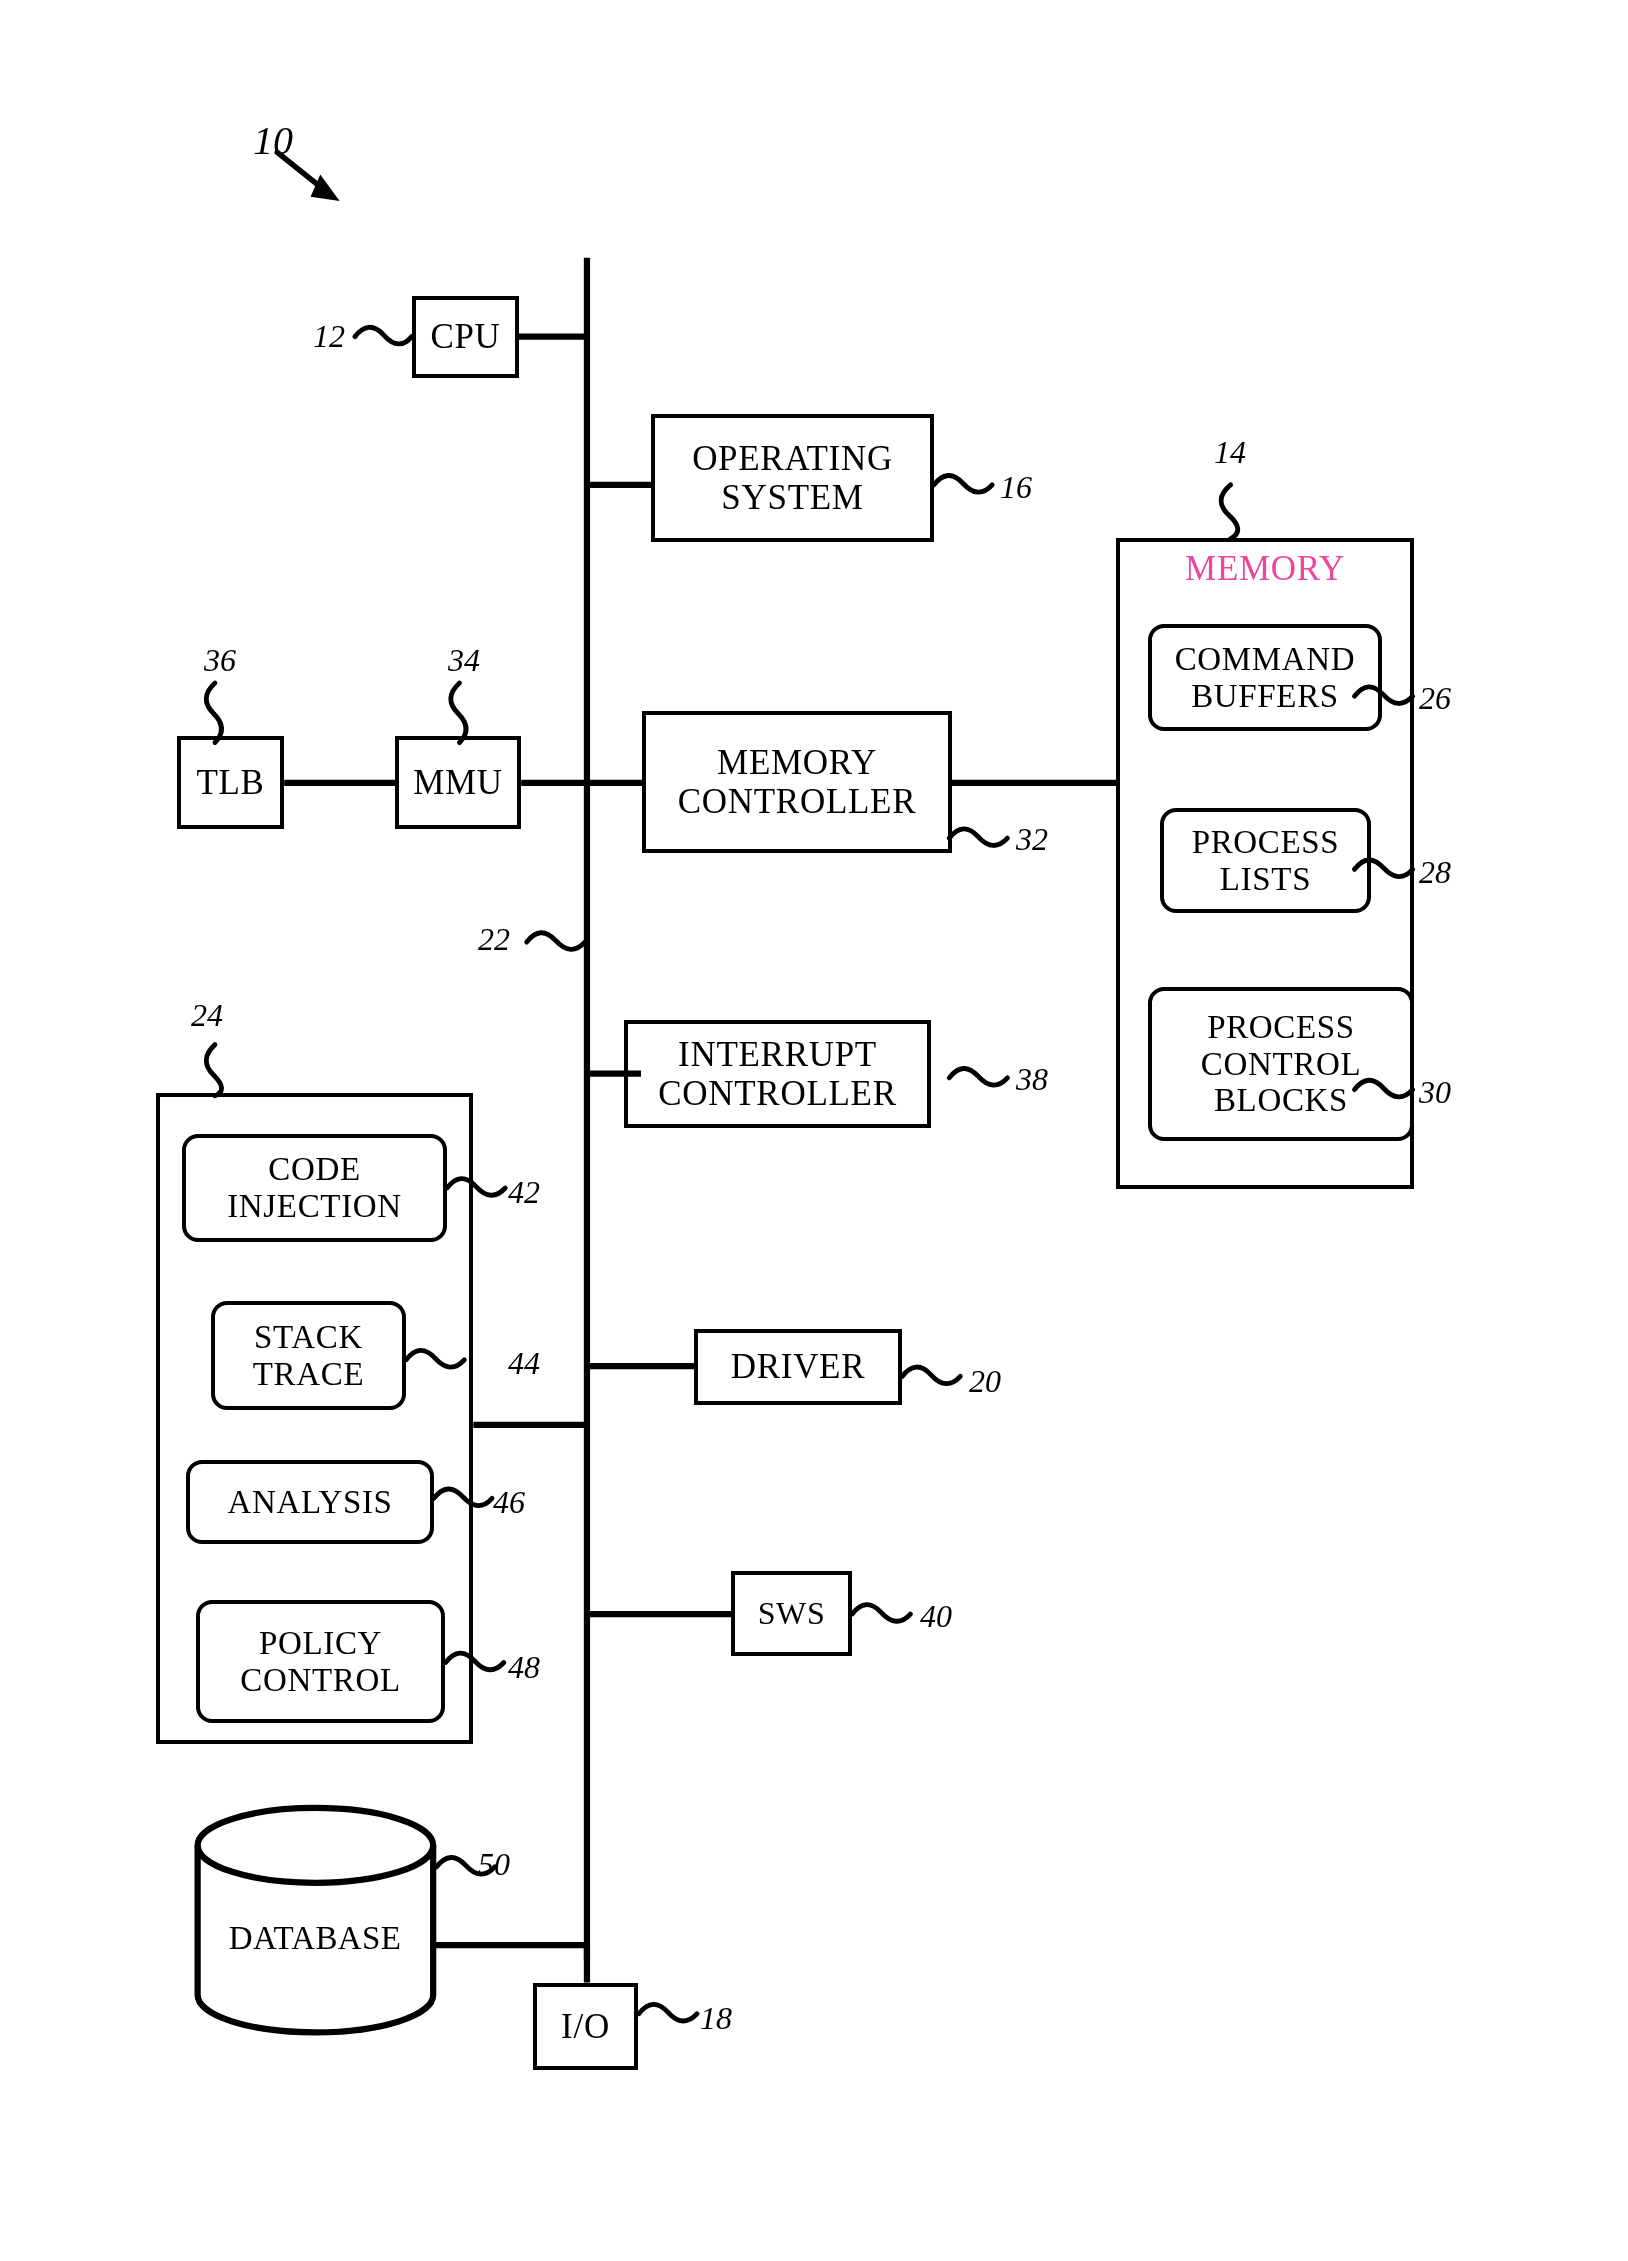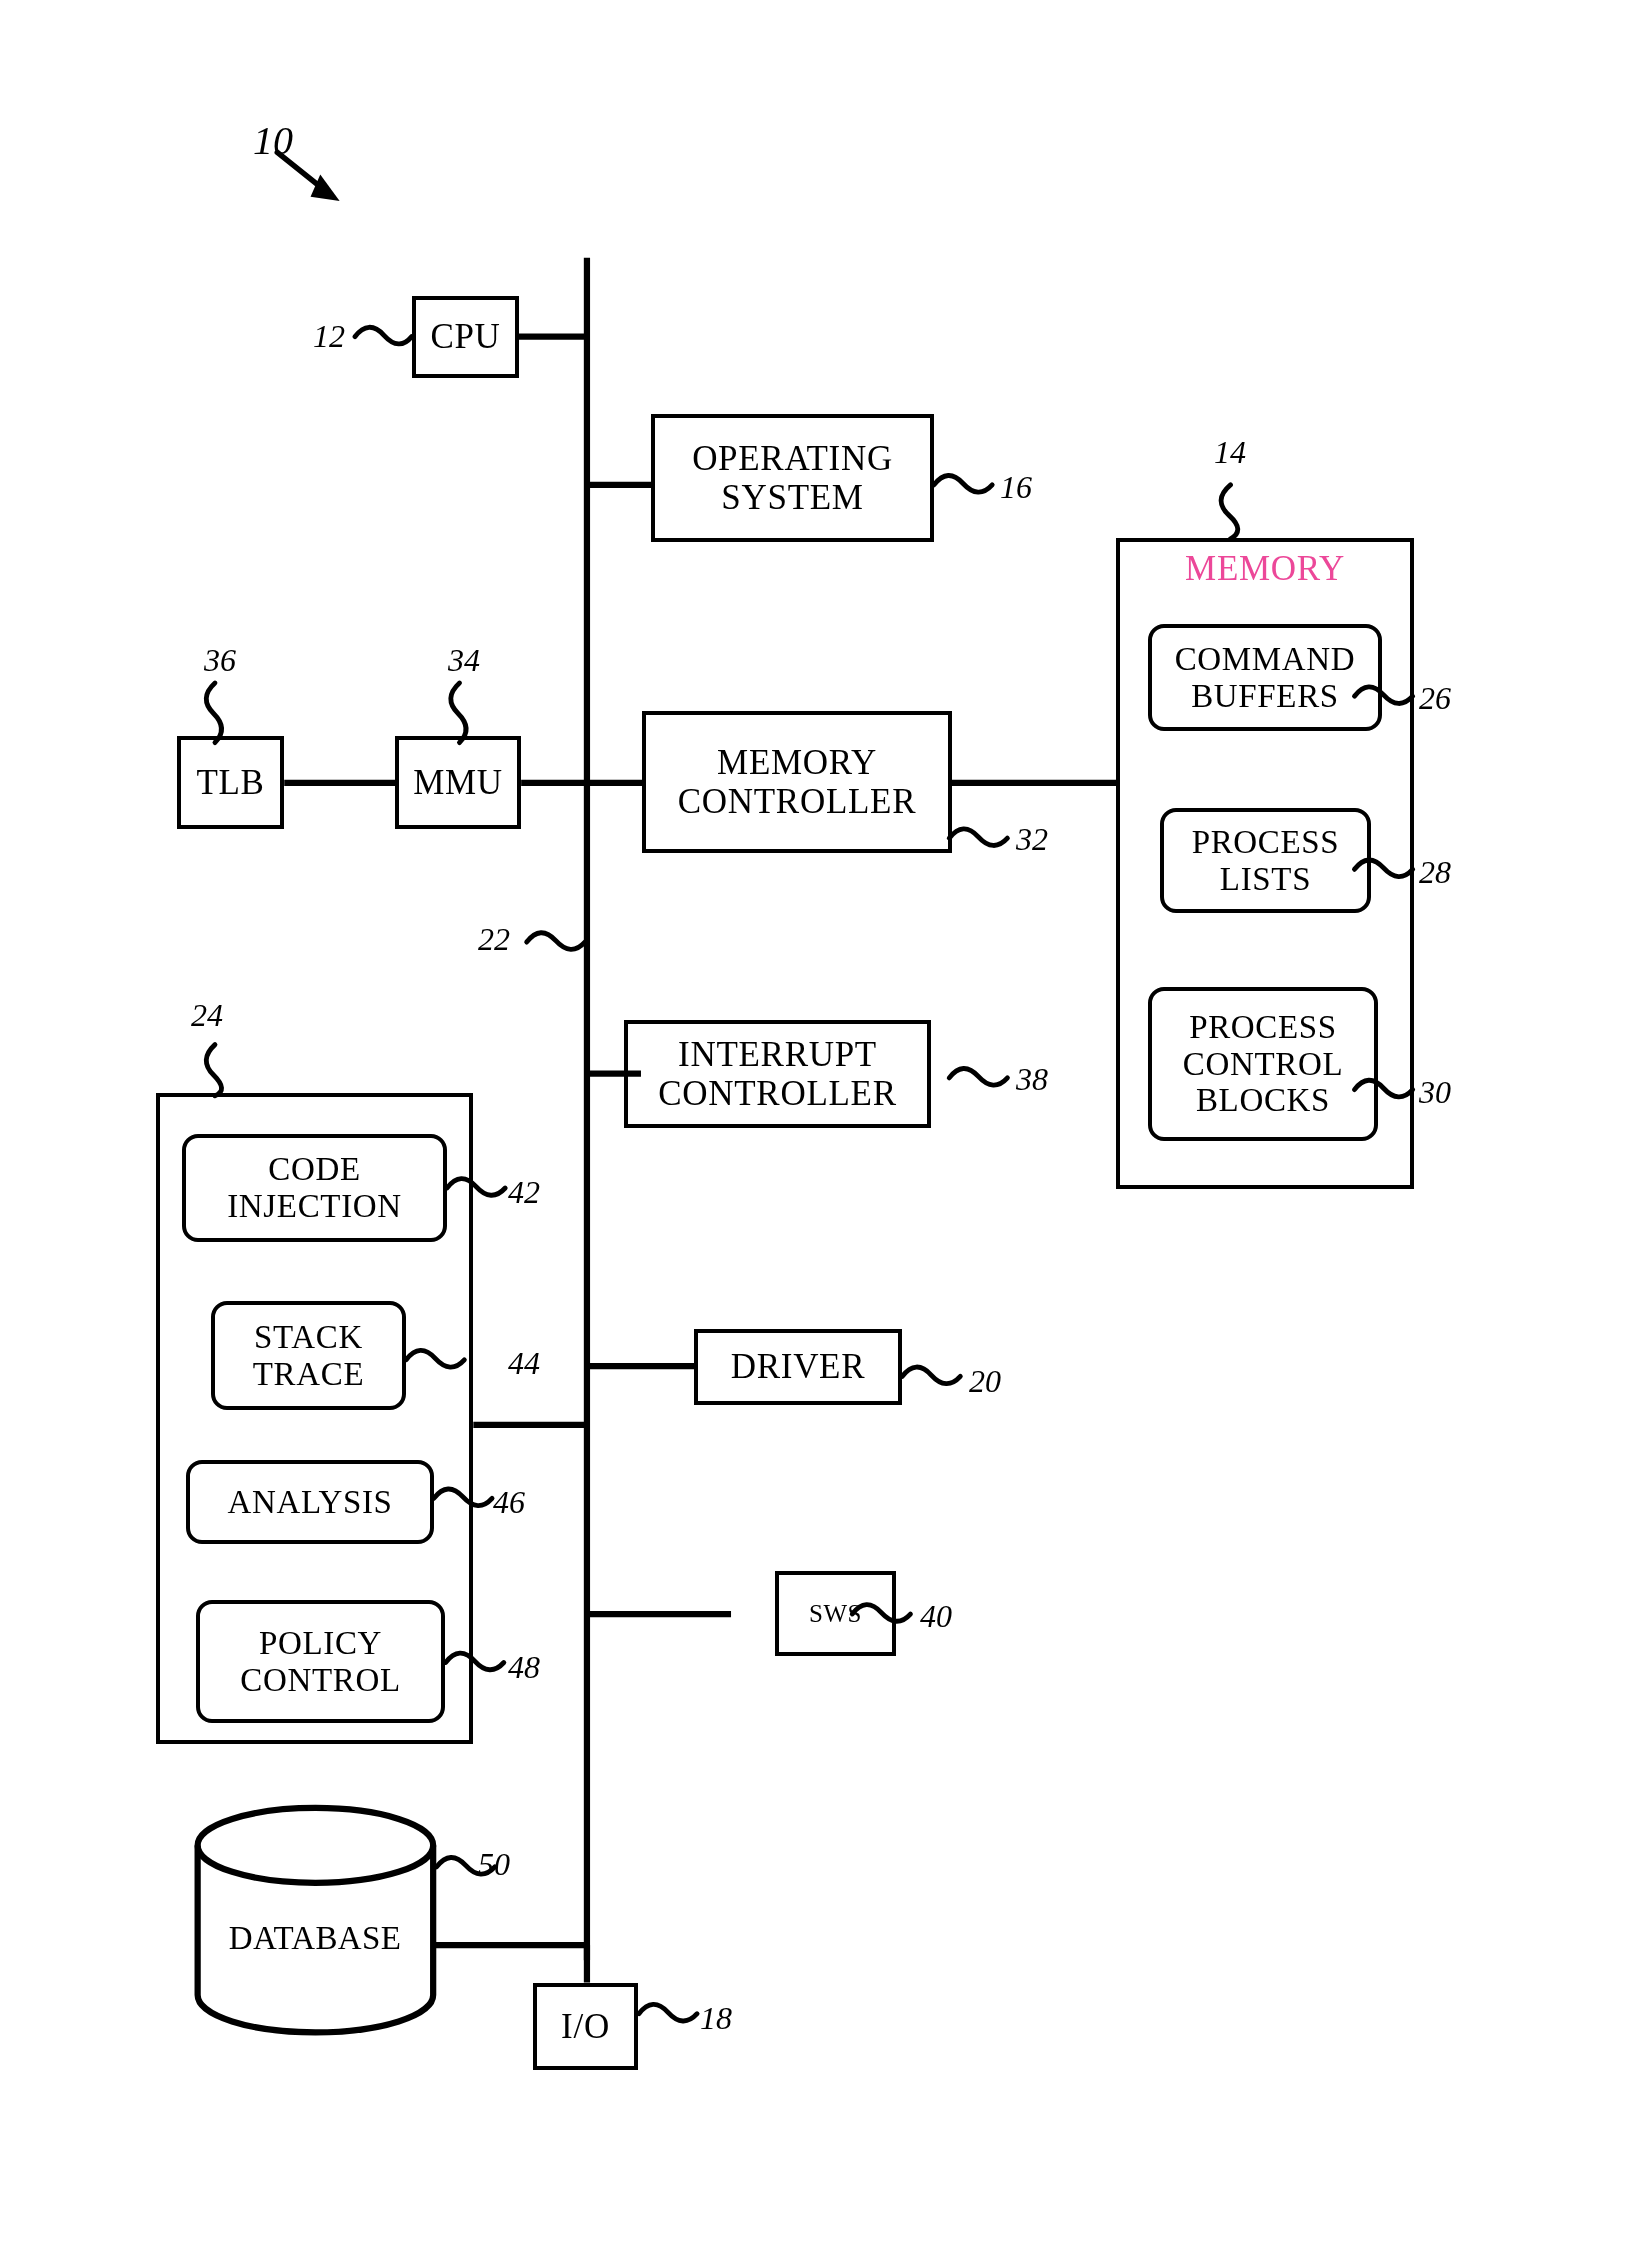--- a/index.html
+++ b/index.html
@@ -177,21 +177,21 @@
   <div class="box thin" style="left:1148px; top:624px; width:234px; height:107px; font-size:33px; padding:0 7px;">
     <span>COMMAND BUFFERS</span>
   </div>
   <div class="ref" style="left:1419px; top:682px;">26</div>
 
   <div class="box thin" style="left:1160px; top:808px; width:211px; height:105px; font-size:33px; padding:0 7px;">
     <span>PROCESS LISTS</span>
   </div>
   <div class="ref" style="left:1419px; top:856px;">28</div>
 
-  <div class="box thin" style="left:1148px; top:987px; width:230px; height:154px; font-size:33px; padding:0 7px;">
+  <div class="box thin" style="left:1148px; top:987px; width:266px; height:154px; font-size:33px; padding:0 7px;">
     <span>PROCESS CONTROL BLOCKS</span>
   </div>
   <div class="ref" style="left:1419px; top:1076px;">30</div>
 
   <div class="box" style="left:177px; top:736px; width:107px; height:93px; font-size:35px;">
     <span>TLB</span>
   </div>
   <div class="ref" style="left:204px; top:644px;">36</div>
 
   <div class="box" style="left:395px; top:736px; width:126px; height:93px; font-size:35px;">
@@ -232,21 +232,21 @@
   <div class="box thin" style="left:196px; top:1600px; width:249px; height:123px; font-size:33px; padding:0 7px;">
     <span>POLICY CONTROL</span>
   </div>
   <div class="ref" style="left:508px; top:1651px;">48</div>
 
   <div class="box" style="left:694px; top:1329px; width:208px; height:76px; font-size:35px;">
     <span>DRIVER</span>
   </div>
   <div class="ref" style="left:969px; top:1365px;">20</div>
 
-  <div class="box" style="left:731px; top:1571px; width:121px; height:85px; font-size:25px;margin-left:44px;">
+  <div class="box" style="left:731px; top:1571px; width:121px; height:85px; font-size:32px;">
     <span>SWS</span>
   </div>
   <div class="ref" style="left:920px; top:1600px;">40</div>
 
   <div class="db-label" style="left:197px; top:1920px; width:236px; font-size:33px;">DATABASE</div>
   <div class="ref" style="left:478px; top:1848px;">50</div>
 
   <div class="box" style="left:533px; top:1983px; width:105px; height:87px; font-size:35px;">
     <span>I/O</span>
   </div>

